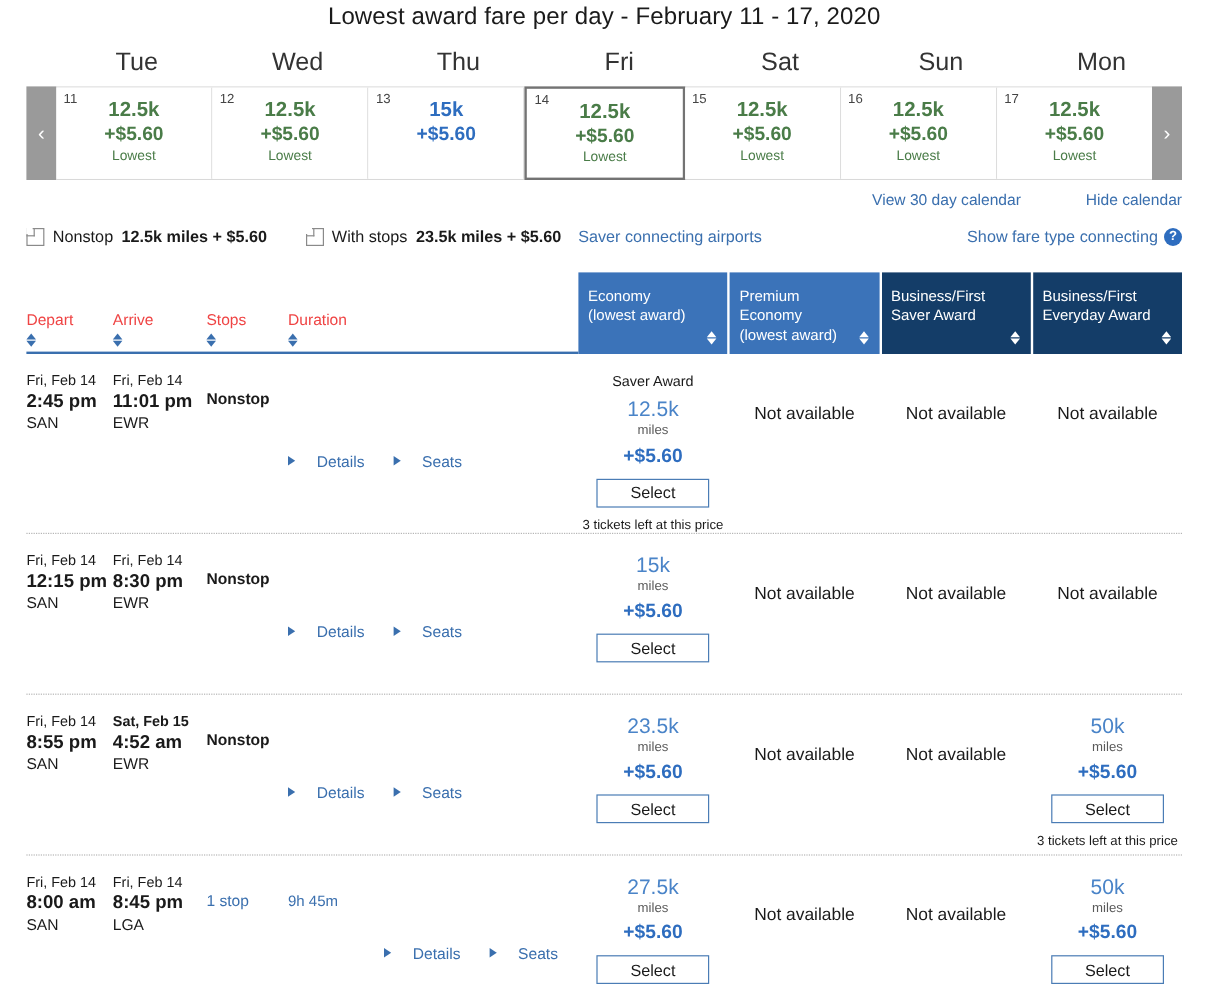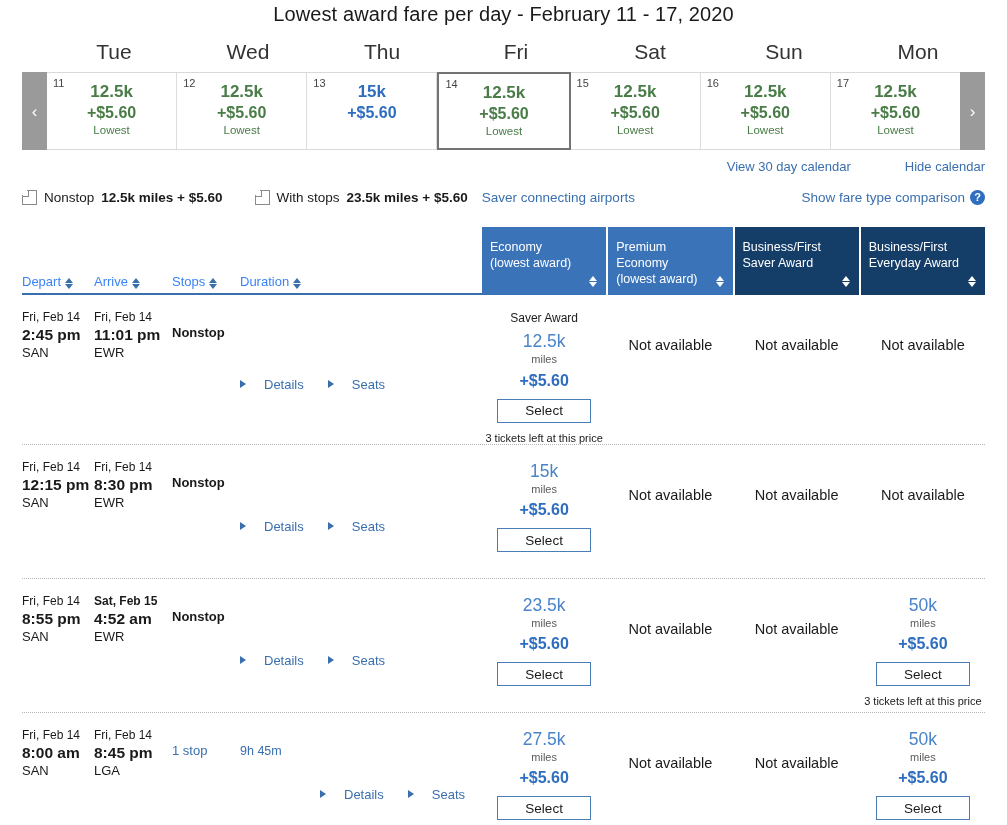--- a/index.html
+++ b/index.html
@@ -168,26 +168,27 @@
   .col-head-row { display: flex; align-items: flex-end; height: 68px; }
   .left-heads {
     display: flex;
     flex: 0 0 460px;
     align-items: flex-end;
     height: 100%;
     border-bottom: 2px solid #3a6fae;
     padding-bottom: 4px;
   }
   .lh {
-    color: #3b82f6;
+    color: #ef4444;
     font-size: 13px;
     display: flex;
-    align-items: flex-end;
+    align-items: flex-start;
     gap: 4px;
     cursor: pointer;
+    flex-direction: column;
   }
   .lh-depart   { width: 72px; }
   .lh-arrive   { width: 78px; }
   .lh-stops    { width: 68px; }
   .lh-duration { width: 80px; }
   .sort-ic {
     display: inline-flex;
     flex-direction: column;
     gap: 1px;
     line-height: 0;
@@ -359,21 +360,21 @@
     <span class="filter-label">Nonstop</span>
     <span class="filter-val">12.5k miles + $5.60</span>
   </div>
   <div class="filter-group gap-1">
     <span class="chk"></span>
     <span class="filter-label">With stops</span>
     <span class="filter-val">23.5k miles + $5.60</span>
   </div>
   <span class="choose-lnk">Saver connecting airports</span>
   <div class="fare-cmp">
-    <span>Show fare type comparison</span>
+    <span>Show fare type connecting</span>
     <span class="help-ic">?</span>
   </div>
 </div>
 
 <div class="tbl">
   <div class="col-head-row">
     <div class="left-heads" id="leftHeads">
         <div class="lh lh-depart">
           <span>Depart</span>
           <span class="sort-ic">

